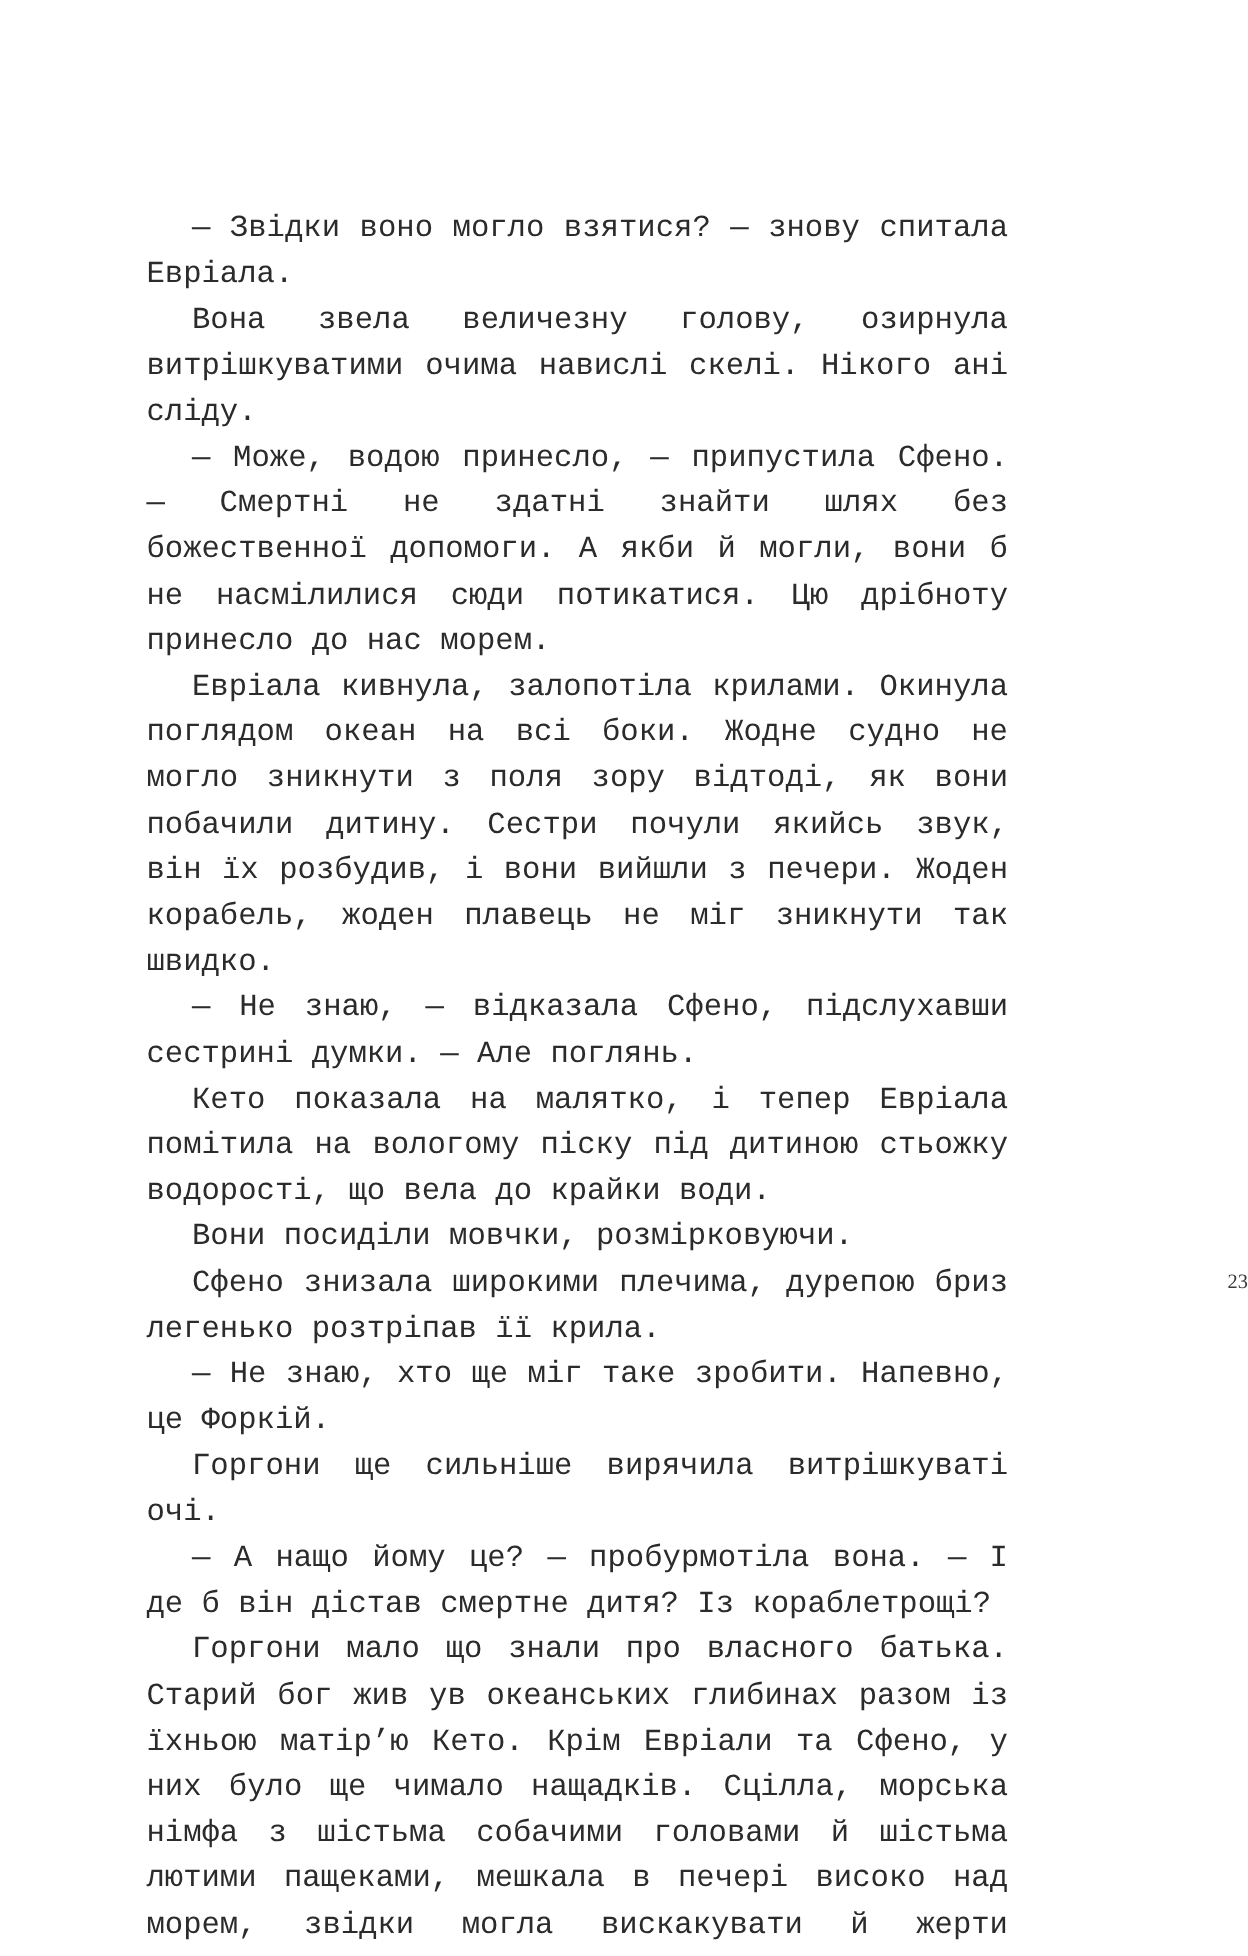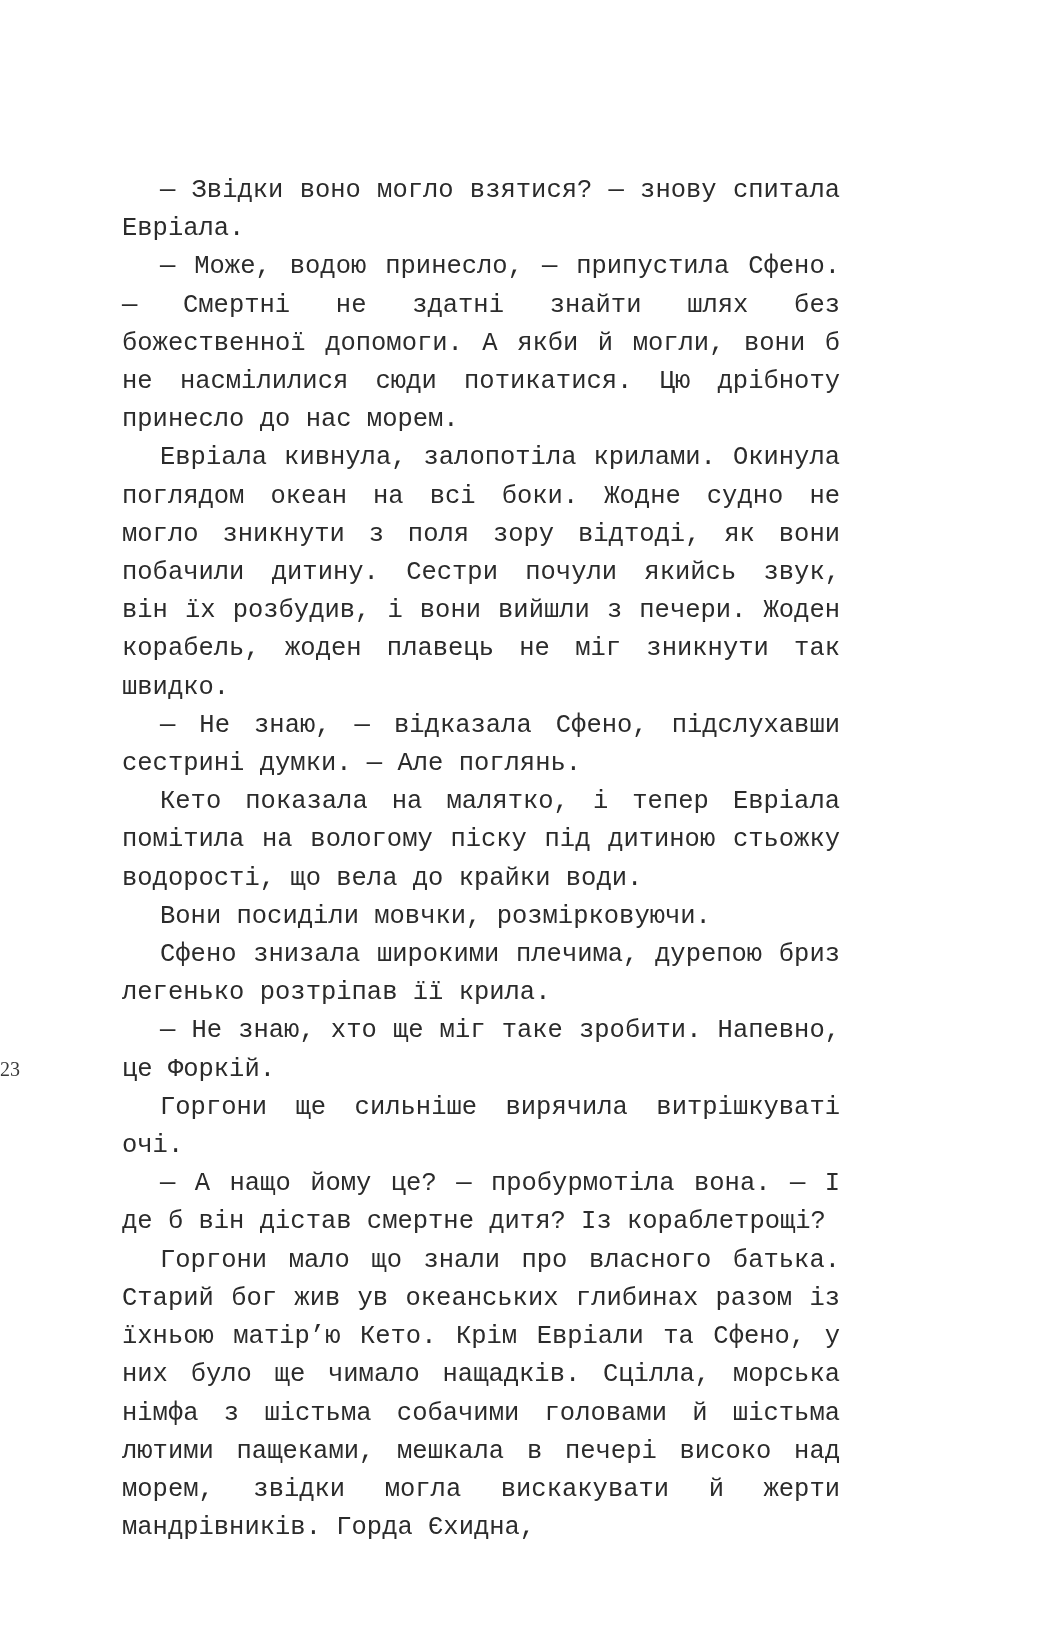--- a/index.html
+++ b/index.html
@@ -27,31 +27,32 @@
       margin: 0;
       text-indent: 38px;
       text-align: justify;
       hyphens: manual;
     }
     .page-number {
       position: absolute;
       left: 0;
       width: 1040px;
       top: 1056px;
-      text-align: left;
+      text-align: right;
       font-family: "Liberation Serif", "DejaVu Serif", serif;
-      font-size: 20px;
+      font-size: 17px;
       color: #3a3a3a;
     }
   </style>
 </head>
 <body>
 
 <div class="page">
   <p>— Звідки воно могло взятися? — знову спитала Евріала.</p>
+  <p>Вона звела величезну голову, озирнула витрішкуватими очима навислі скелі. Нікого ані сліду.</p>
   <p>— Може, водою принесло, — припустила Сфено. — Смертні не здатні знайти шлях без божественної допомоги. А якби й могли, вони б не насмілилися сюди потикатися. Цю дрібноту принесло до нас морем.</p>
   <p>Евріала кивнула, залопотіла крилами. Окинула поглядом океан на всі боки. Жодне судно не могло зникнути з поля зору відтоді, як вони побачили дитину. Сестри почули якийсь звук, він їх розбудив, і вони вийшли з печери. Жоден корабель, жоден плавець не міг зникнути так швидко.</p>
   <p>— Не знаю, — відказала Сфено, підслухавши сестрині думки. — Але поглянь.</p>
   <p>Кето показала на малятко, і тепер Евріала помітила на вологому піску під дитиною стьожку водорості, що вела до крайки води.</p>
   <p>Вони посиділи мовчки, розмірковуючи.</p>
   <p>Сфено знизала широкими плечима, дурепою бриз легенько розтріпав її крила.</p>
   <p>— Не знаю, хто ще міг таке зробити. Напевно, це Форкій.</p>
   <p>Горгони ще сильніше вирячила витрішкуваті очі.</p>
   <p>— А нащо йому це? — пробурмотіла вона. — І де б він дістав смертне дитя? Із кораблетрощі?</p>
   <p>Горгони мало що знали про власного батька. Старий бог жив ув океанських глибинах разом із їхньою матір’ю Кето. Крім Евріали та Сфено, у них було ще чимало нащадків. Сцілла, морська німфа з шістьма собачими головами й шістьма лютими пащеками, мешкала в печері високо над морем, звідки могла вискакувати й жерти мандрівників. Горда Єхидна,</p>

